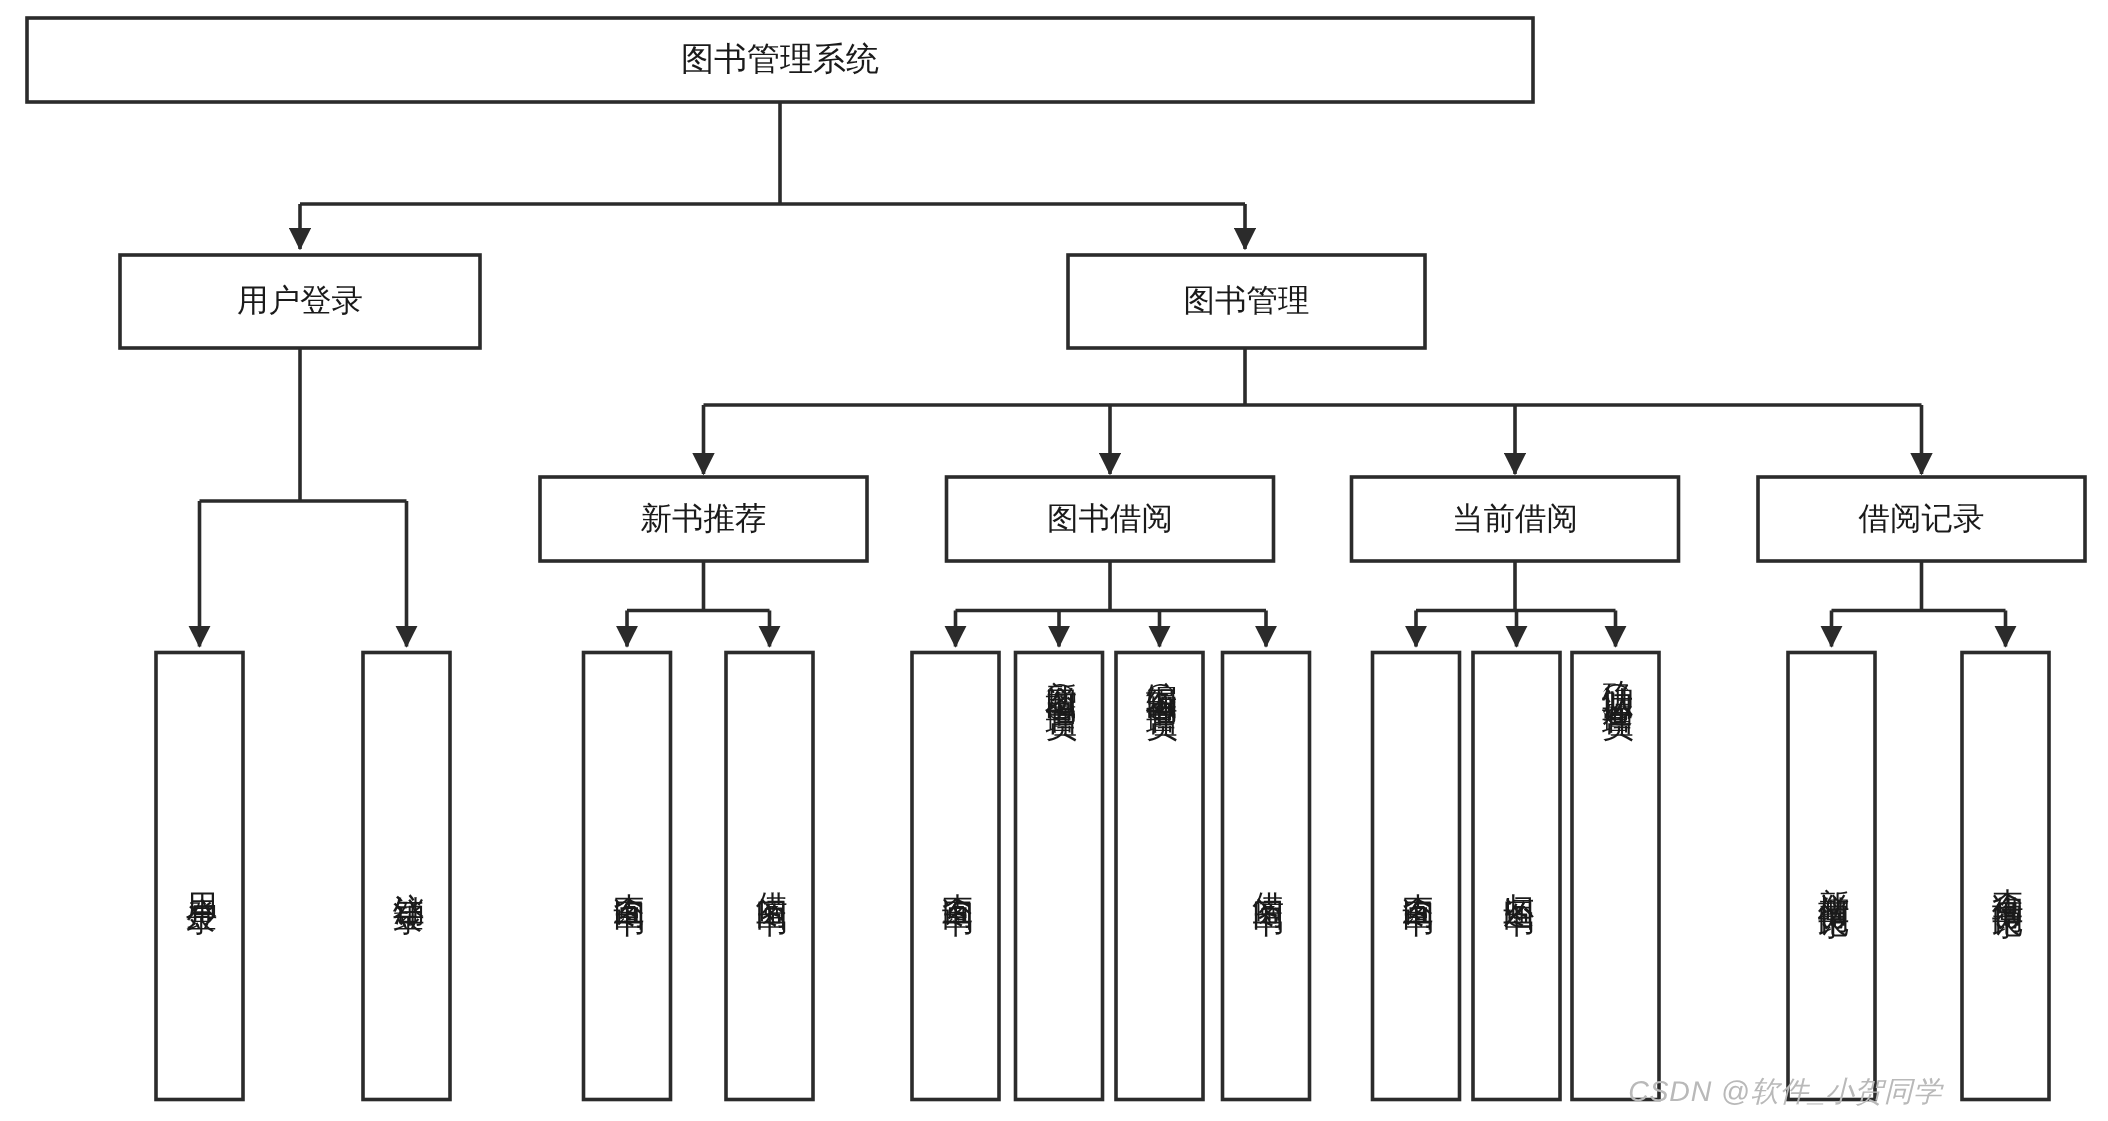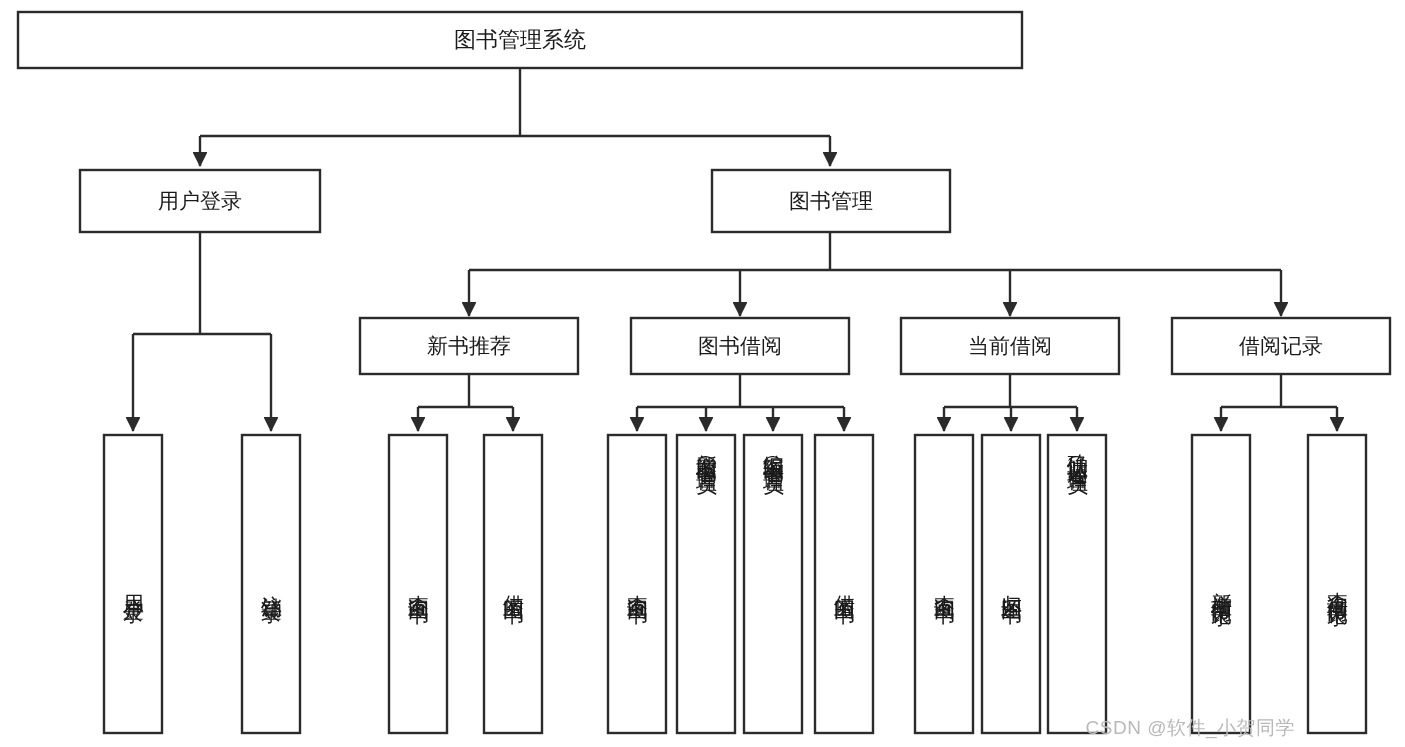--- a/index.html
+++ b/index.html
@@ -68,20 +68,21 @@
   }
   #watermark {
     position: absolute;
     right: 12px;
     bottom: 6px;
     font-family: "Liberation Sans", "DejaVu Sans", sans-serif;
     font-size: 19px;
     color: #b9b9b9;
     letter-spacing: 0.5px;
     white-space: nowrap;
+    font-style: italic;
   }
 </style>
 </head>
 <body>
 
 <div id="diagram-root">
 
   <svg class="tree" viewBox="0 0 1405 747" xmlns="http://www.w3.org/2000/svg">
 
     <defs>

